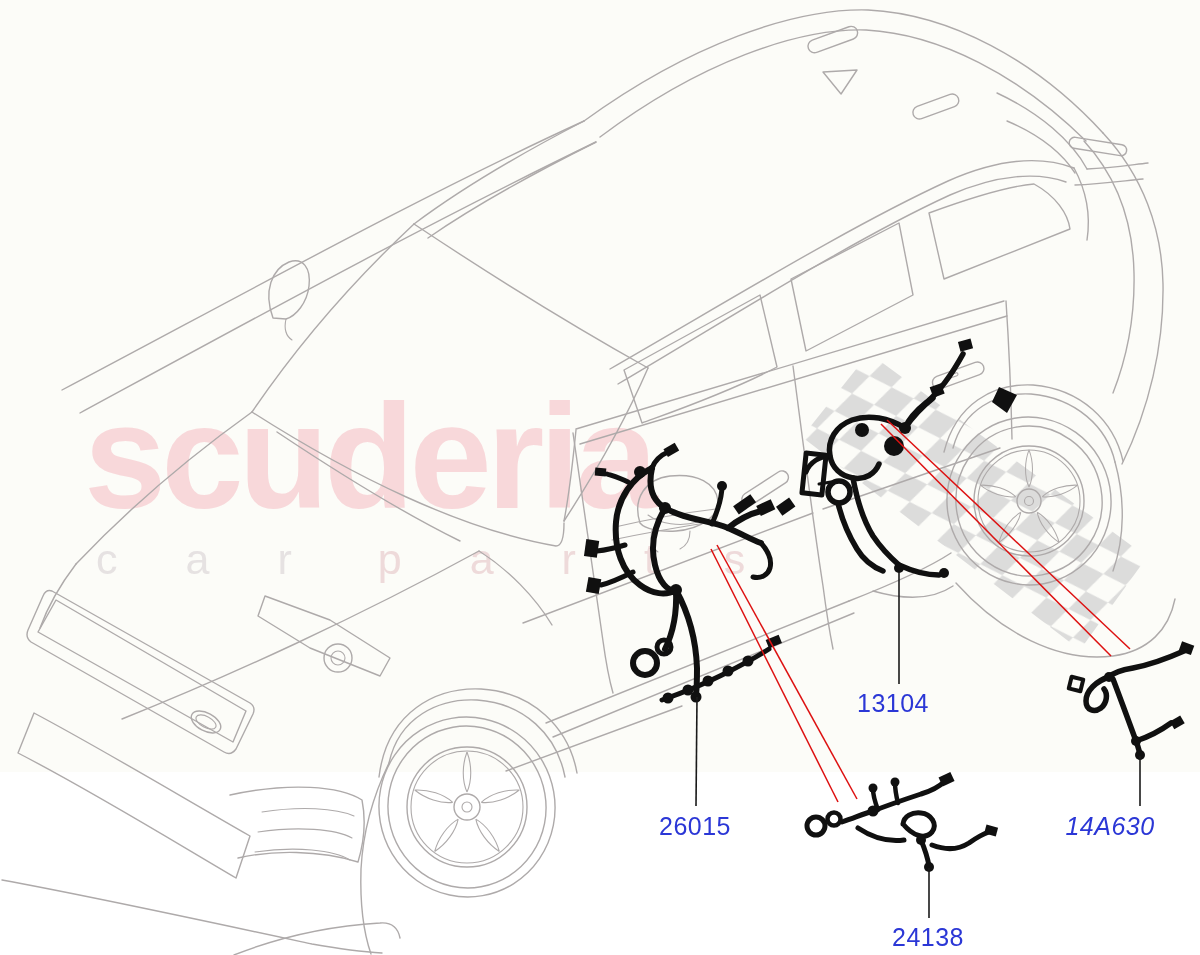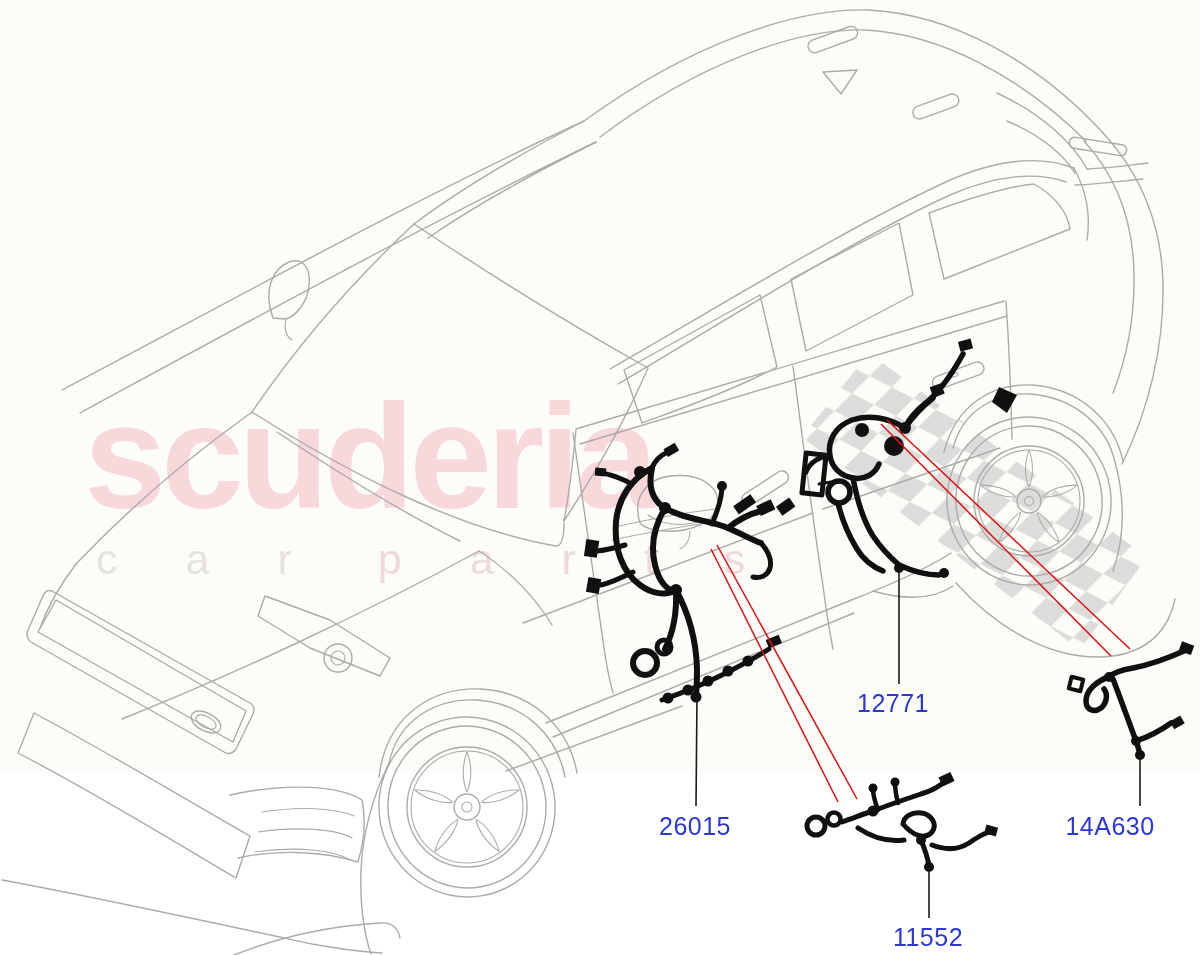--- a/index.html
+++ b/index.html
@@ -285,17 +285,17 @@
     </g>
     <g>
       <path class="ldr" d="M697,697 L696,806"></path>
       <path class="ldr" d="M899,572 L899,684"></path>
       <path class="ldr" d="M929,868 L929,918"></path>
       <path class="ldr" d="M1140,756 L1140,806"></path>
     </g>
   </svg>
 
   <div class="plabel" style="left:695px;top:814px;">26015</div>
-  <div class="plabel" style="left:893px;top:691px;">12771</div>
-  <div class="plabel" style="left:928px;top:925px;">11552</div>
-  <div class="plabel" style="left:1110px;top:814px;">14A630</div>
+  <div class="plabel" style="left:893px;top:691px;">13104</div>
+  <div class="plabel" style="left:928px;top:925px;">24138</div>
+  <div class="plabel" style="left:1110px;top:814px;font-style:italic;">14A630</div>
 
 </div>
 
 </body></html>

